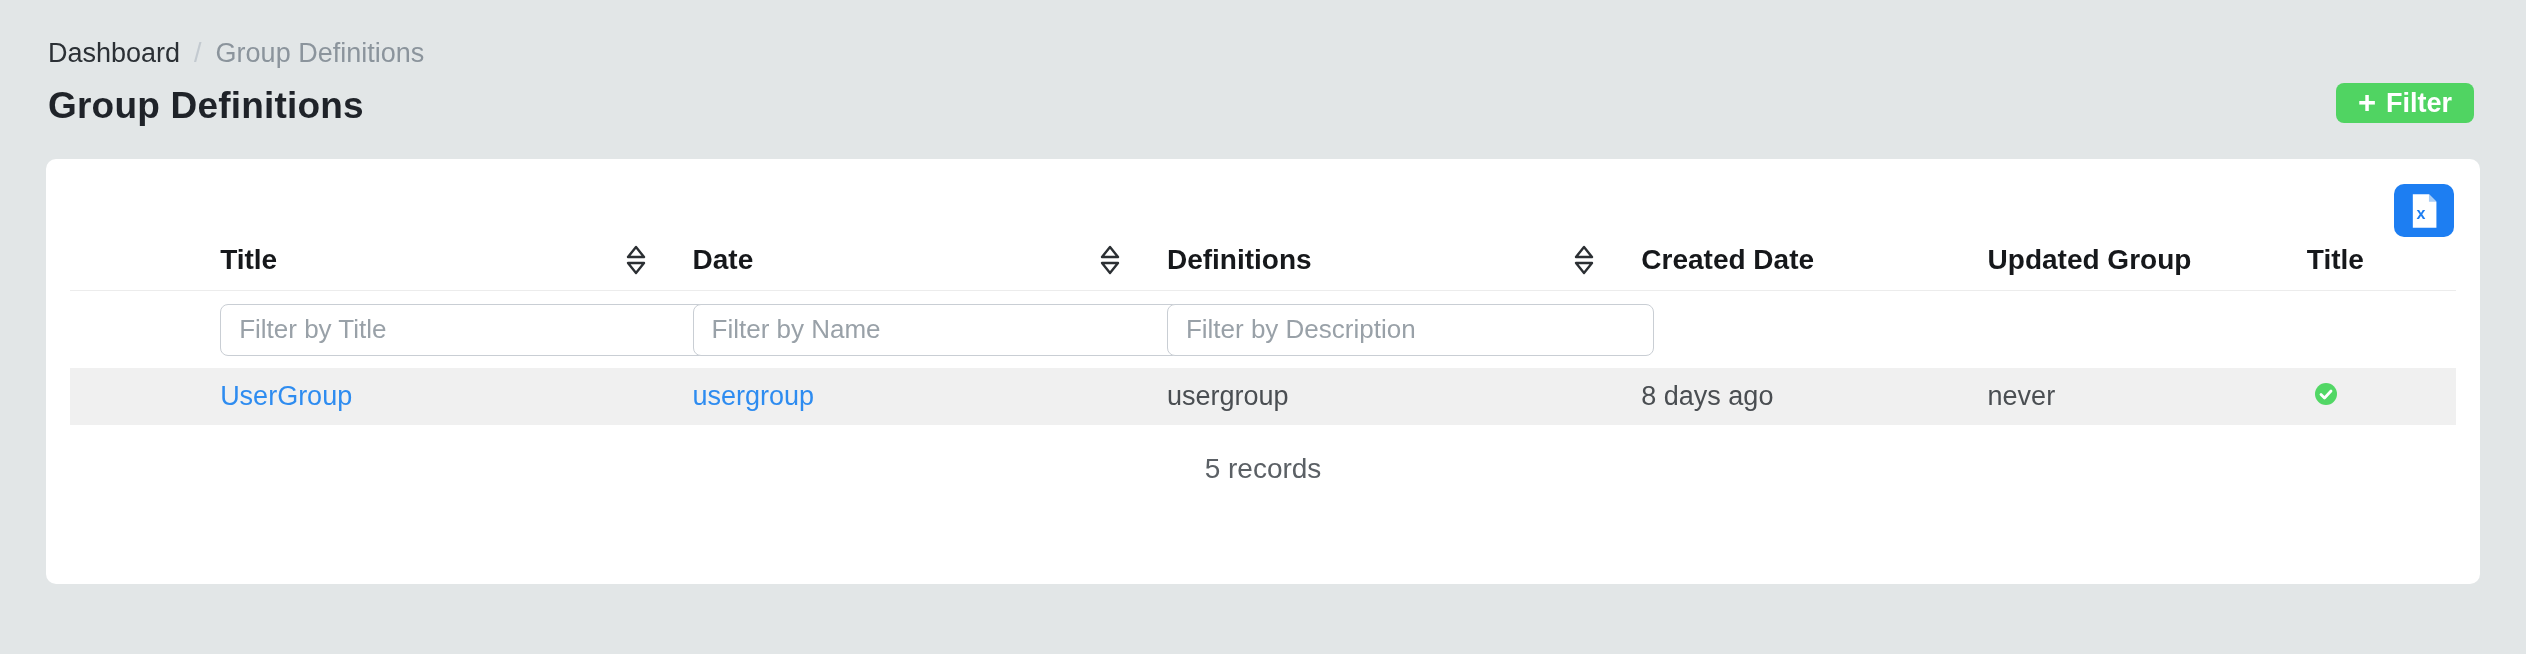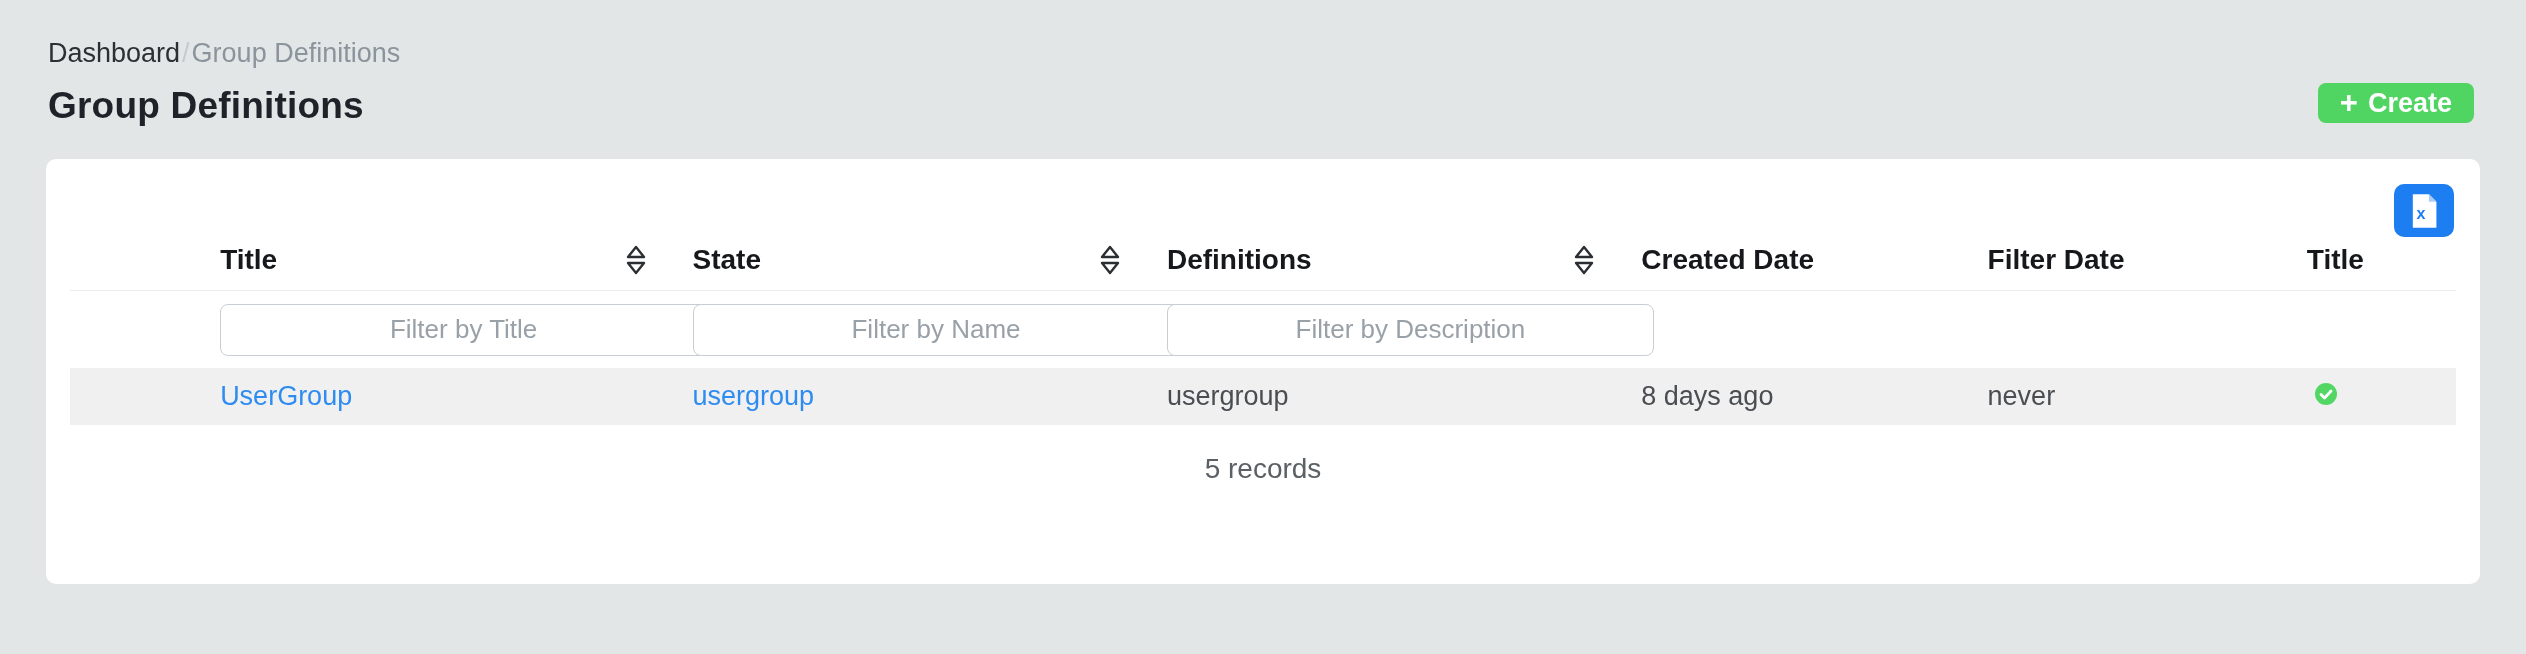--- a/index.html
+++ b/index.html
@@ -7,21 +7,21 @@
   body {
     background: #e2e6e7;
     font-family: "Liberation Sans", "DejaVu Sans", sans-serif;
     color: #1f2329;
     overflow: hidden;
   }
   .page { width: 2526px; height: 654px; position: relative; }
 
   
   .header { position: relative; padding: 38px 52px 0 48px; }
-  .breadcrumb { font-size: 27px; line-height: 30px; display: flex; align-items: center; gap: 2px; }
+  .breadcrumb { font-size: 27px; line-height: 30px; display: flex; align-items: center; gap: 14px; }
   .breadcrumb .bc-home { color: #2b3035; cursor: pointer; }
   .breadcrumb .bc-sep { color: #c3cad0; }
   .breadcrumb .bc-current { color: #8b949c; }
   .page-title { margin-top: 16px; font-size: 37px; line-height: 44px; font-weight: 600; color: #1f2329; letter-spacing: 0.2px; }
   .create-btn {
     position: absolute; top: 83px; right: 52px;
     height: 40px; padding: 0 22px;
     background: #50d462; border: none; border-radius: 8px;
     display: flex; align-items: center; gap: 10px;
     color: #ffffff; font-size: 27px; font-weight: 600;
@@ -56,21 +56,21 @@
   }
   .th-flex { display: flex; align-items: center; justify-content: space-between; padding-right: 46px; }
   .sort-icon { flex: 0 0 auto; cursor: pointer; }
 
   .filter-row td { padding: 13px 0 12px 0; }
   .filter-input {
     width: 487px; height: 52px;
     border: 1px solid #c9ced4; border-radius: 8px;
     padding: 0 18px; font-size: 26px; color: #3c4043;
     font-family: "Liberation Sans", sans-serif;
-    background: #ffffff; outline: none; text-align: center;
+    background: #ffffff; outline: none;
   }
   .filter-input::placeholder { color: #99a1a8; }
 
   tbody.data tr { height: 57px; }
   tbody.data tr.striped { background: #f0f0f0; }
   tbody.data td { font-size: 27px; color: #4a4e52; vertical-align: middle; margin-left: 28px; }
   a.cell-link { color: #2e8cf0; text-decoration: none; cursor: pointer; }
   td.updated { font-size: 22px; color: #8c9196; }
   .state-badge { display: inline-flex; margin-left: 8px; }
 
@@ -83,21 +83,21 @@
 
   <div class="header">
     <div class="breadcrumb">
       <span class="bc-home">Dashboard</span>
       <span class="bc-sep">/</span>
       <span class="bc-current">Group Definitions</span>
     </div>
     <h1 class="page-title">Group Definitions</h1>
     <button class="create-btn">
       <span class="plus">+</span>
-      <span>Create</span>
+      <span>Filter</span>
     </button>
   </div>
 
   <div class="card">
 
     <button class="export-btn">
       <svg width="30" height="36" viewBox="0 0 24 29">
         <path d="M3 1 h13 l6 6 v21 h-19 z" fill="#ffffff"></path>
         <path d="M16 1 l6 6 h-6 z" fill="#a8cdf7"></path>
         <text x="9.5" y="21" text-anchor="middle" font-size="13" font-weight="bold" font-family="Liberation Sans, sans-serif" fill="#1d7ef2">x</text>
@@ -121,38 +121,38 @@
             <div class="th-flex">
               <span>Title</span>
               <svg class="sort-icon" width="22" height="32" viewBox="0 0 22 32">
                 <path d="M11 3 L19 13 L3 13 Z" fill="none" stroke="#2b2f33" stroke-width="2.4" stroke-linejoin="round"></path>
                 <path d="M3 19 L19 19 L11 29 Z" fill="none" stroke="#2b2f33" stroke-width="2.4" stroke-linejoin="round"></path>
               </svg>
             </div>
           </th>
           <th>
             <div class="th-flex">
-              <span>State</span>
+              <span>Date</span>
               <svg class="sort-icon" width="22" height="32" viewBox="0 0 22 32">
                 <path d="M11 3 L19 13 L3 13 Z" fill="none" stroke="#2b2f33" stroke-width="2.4" stroke-linejoin="round"></path>
                 <path d="M3 19 L19 19 L11 29 Z" fill="none" stroke="#2b2f33" stroke-width="2.4" stroke-linejoin="round"></path>
               </svg>
             </div>
           </th>
           <th>
             <div class="th-flex">
               <span>Definitions</span>
               <svg class="sort-icon" width="22" height="32" viewBox="0 0 22 32">
                 <path d="M11 3 L19 13 L3 13 Z" fill="none" stroke="#2b2f33" stroke-width="2.4" stroke-linejoin="round"></path>
                 <path d="M3 19 L19 19 L11 29 Z" fill="none" stroke="#2b2f33" stroke-width="2.4" stroke-linejoin="round"></path>
               </svg>
             </div>
           </th>
           <th>Created Date</th>
-          <th>Filter Date</th>
+          <th>Updated Group</th>
           <th>Title</th>
         </tr>
       </thead>
       <tbody>
         <tr class="filter-row">
           <td></td>
           <td>
             <input class="filter-input" type="text" placeholder="Filter by Title" style="">
           </td>
           <td>

